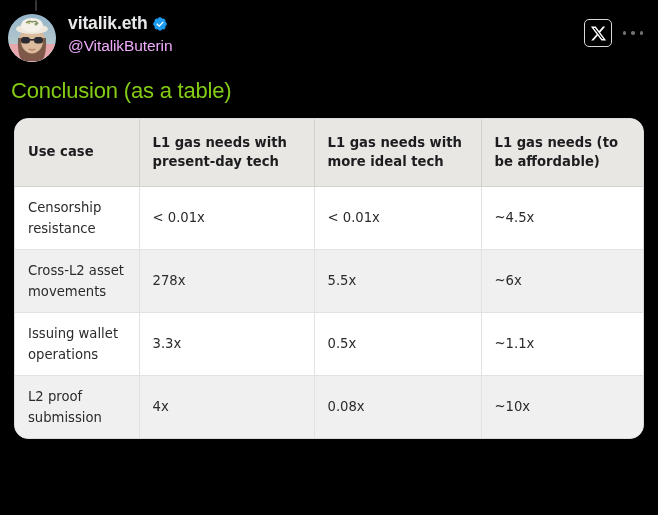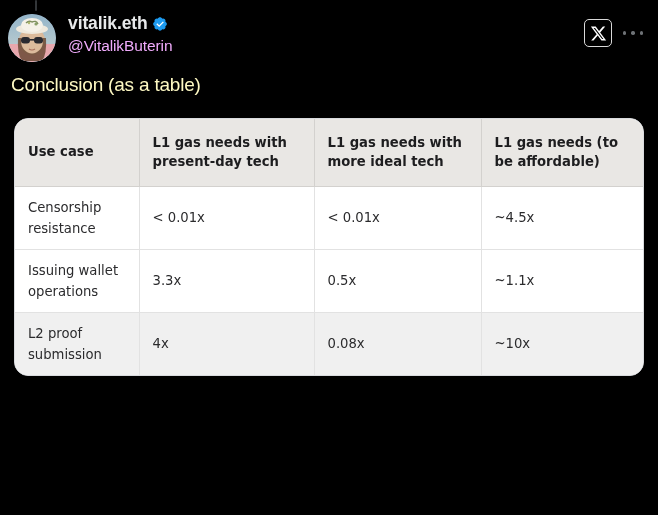--- a/index.html
+++ b/index.html
@@ -118,23 +118,23 @@
     width: 3.4px;
     height: 3.4px;
     border-radius: 50%;
     background: #6e7276;
   }
 
   
   .tweet-text {
     position: absolute;
     left: 11px;
-    top: 73px;
-    font-size: 19px;
-    color: #fef9c3;
+    top: 79px;
+    font-size: 22px;
+    color: #84cc16;
     letter-spacing: -0.2px;
     line-height: 24px;
   }
 
   
   .table-card {
     position: absolute;
     left: 14px;
     top: 118px;
     width: 630px;
@@ -272,20 +272,26 @@
         <th>L1 gas needs (to be affordable)</th>
       </tr>
     </thead>
     <tbody>
       <tr class="odd">
         <td>Censorship resistance</td>
         <td>&lt; 0.01x</td>
         <td>&lt; 0.01x</td>
         <td>~4.5x</td>
       </tr>
+      <tr class="even">
+        <td>Cross-L2 asset movements</td>
+        <td>278x</td>
+        <td>5.5x</td>
+        <td>~6x</td>
+      </tr>
       <tr class="odd">
         <td>Issuing wallet operations</td>
         <td>3.3x</td>
         <td>0.5x</td>
         <td>~1.1x</td>
       </tr>
       <tr class="even">
         <td>L2 proof submission</td>
         <td>4x</td>
         <td>0.08x</td>

